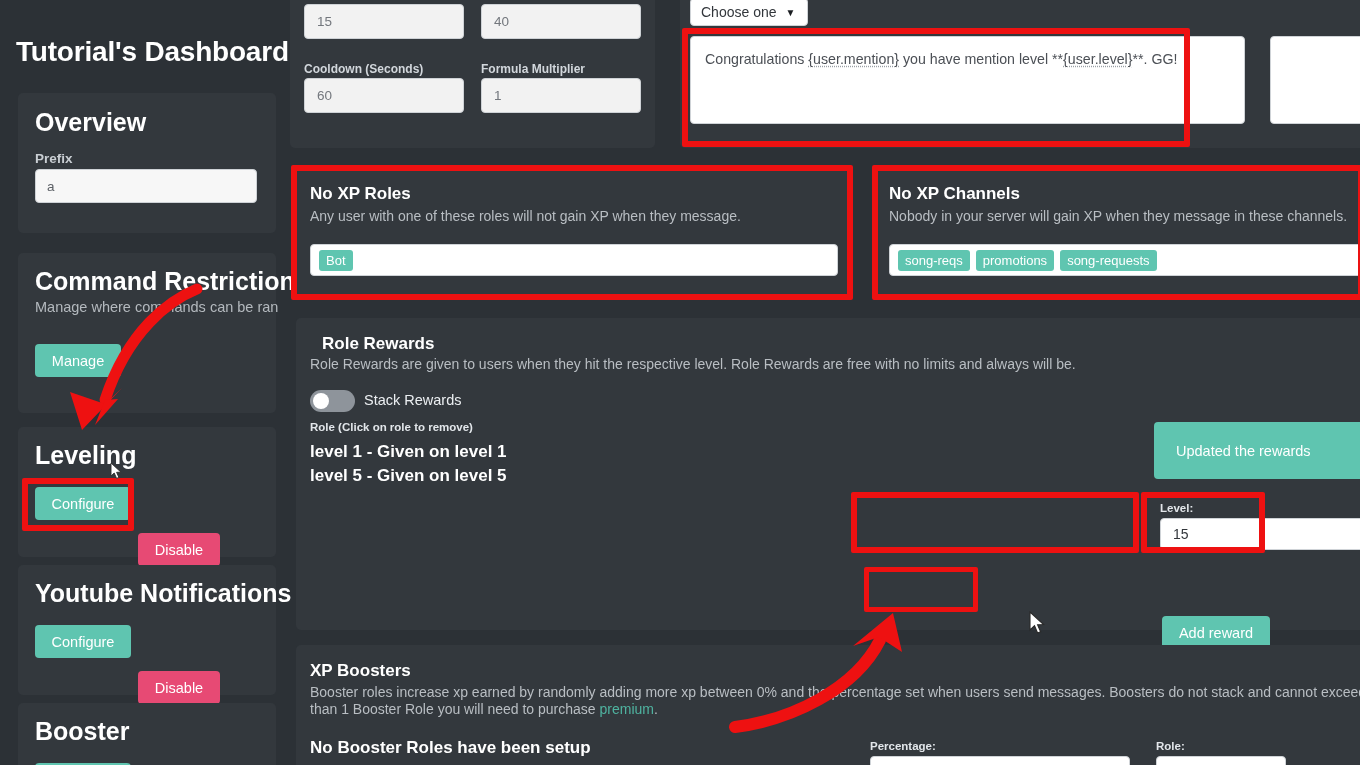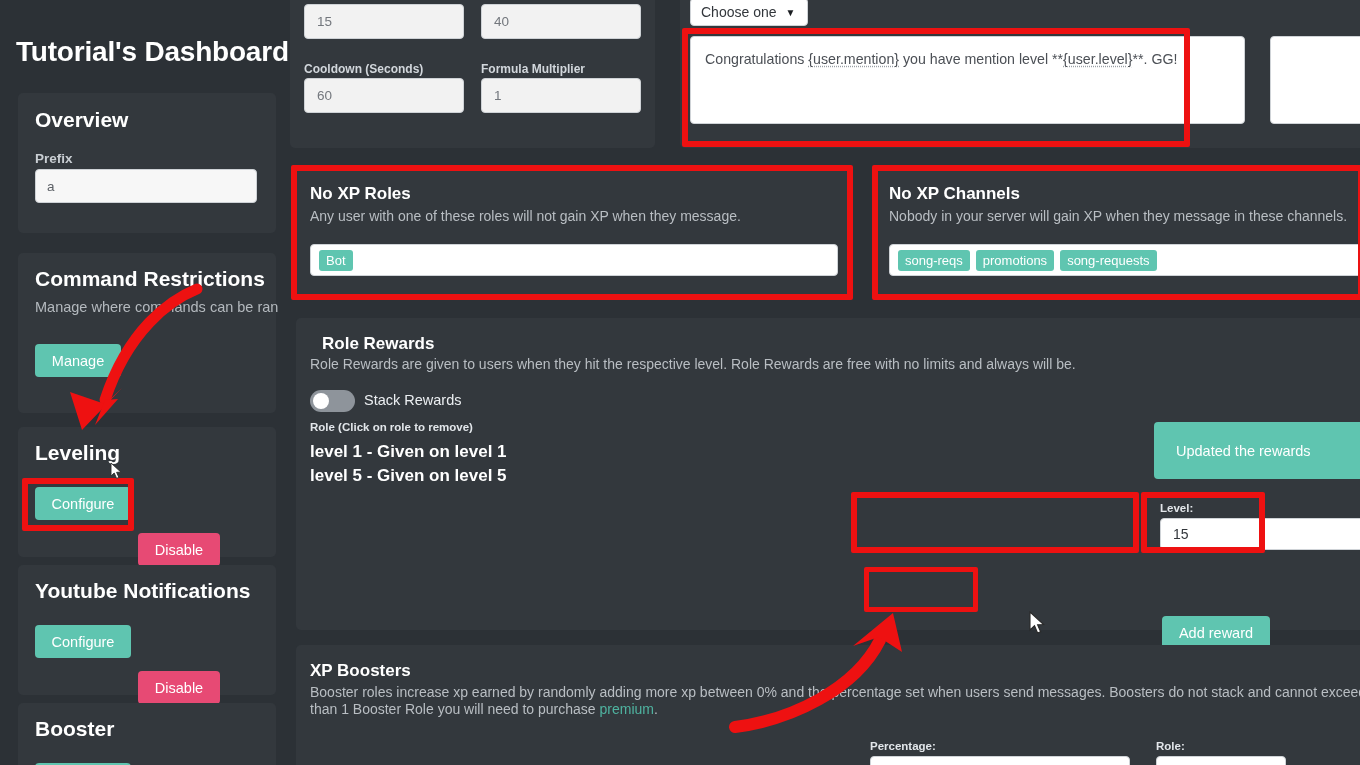--- a/index.html
+++ b/index.html
@@ -25,21 +25,21 @@
   .side-card {
     position: absolute; left: 18px; width: 258px;
     background: #33383d; border-radius: 5px;
   }
   .side-card.overview { top: 93px; height: 140px; }
   .side-card.cmdres  { top: 253px; height: 160px; }
   .side-card.leveling{ top: 427px; height: 130px; }
   .side-card.youtube { top: 565px; height: 130px; }
   .side-card.logging { top: 703px; height: 130px; }
   .side-h {
-    position: absolute; left: 17px; font-size: 21px;
+    position: absolute; left: 17px; font-size: 25px;
     font-weight: bold; color: #ffffff; white-space: nowrap;
   }
   .side-sub {
     position: absolute; left: 17px; font-size: 14.5px;
     color: #b4b9be; white-space: nowrap;
   }
   .side-lbl {
     position: absolute; left: 17px; font-size: 13.5px;
     font-weight: bold; color: #c9ced3;
   }
@@ -238,20 +238,21 @@
 
       <button class="btn btn-teal" style="position:absolute; left:866px; top:254px; width:108px; height:34px; font-size:14.5px;margin-top:44px;">Add reward</button>
     </div>
 
     <div class="card" style="left:6px; top:645px; width:1099px; height:160px;">
       <div class="sec-h" style="left:14px; top:16px;">XP Boosters</div>
       <div class="sec-p" style="left:14px; top:39px;">Booster roles increase xp earned by randomly adding more xp between 0% and the percentage set when users send messages. Boosters do not stack and cannot exceed 40%. F</div>
       <div class="sec-p" style="left:14px; top:56px;">
         <span>than 1 Booster Role you will need to purchase </span><span class="link-teal">premium</span><span>.</span>
       </div>
+      <div class="sec-h" style="left:14px; top:93px;">No Booster Roles have been setup</div>
 
       <div class="field-lbl" style="left:574px; top:95px; font-size:11.5px; color:#e2e6ea;">Percentage:</div>
       <input class="white-input" style="left: 574px; top: 111px; width: 260px; height: 32px;">
 
       <div class="field-lbl" style="left:860px; top:95px; font-size:11.5px; color:#e2e6ea;">Role:</div>
       <input class="white-input" style="left: 860px; top: 111px; width: 130px; height: 32px;">
     </div>
   </div>
 
   <div class="redbox" style="left:682px; top:28px; width:508px; height:119px;"></div>

